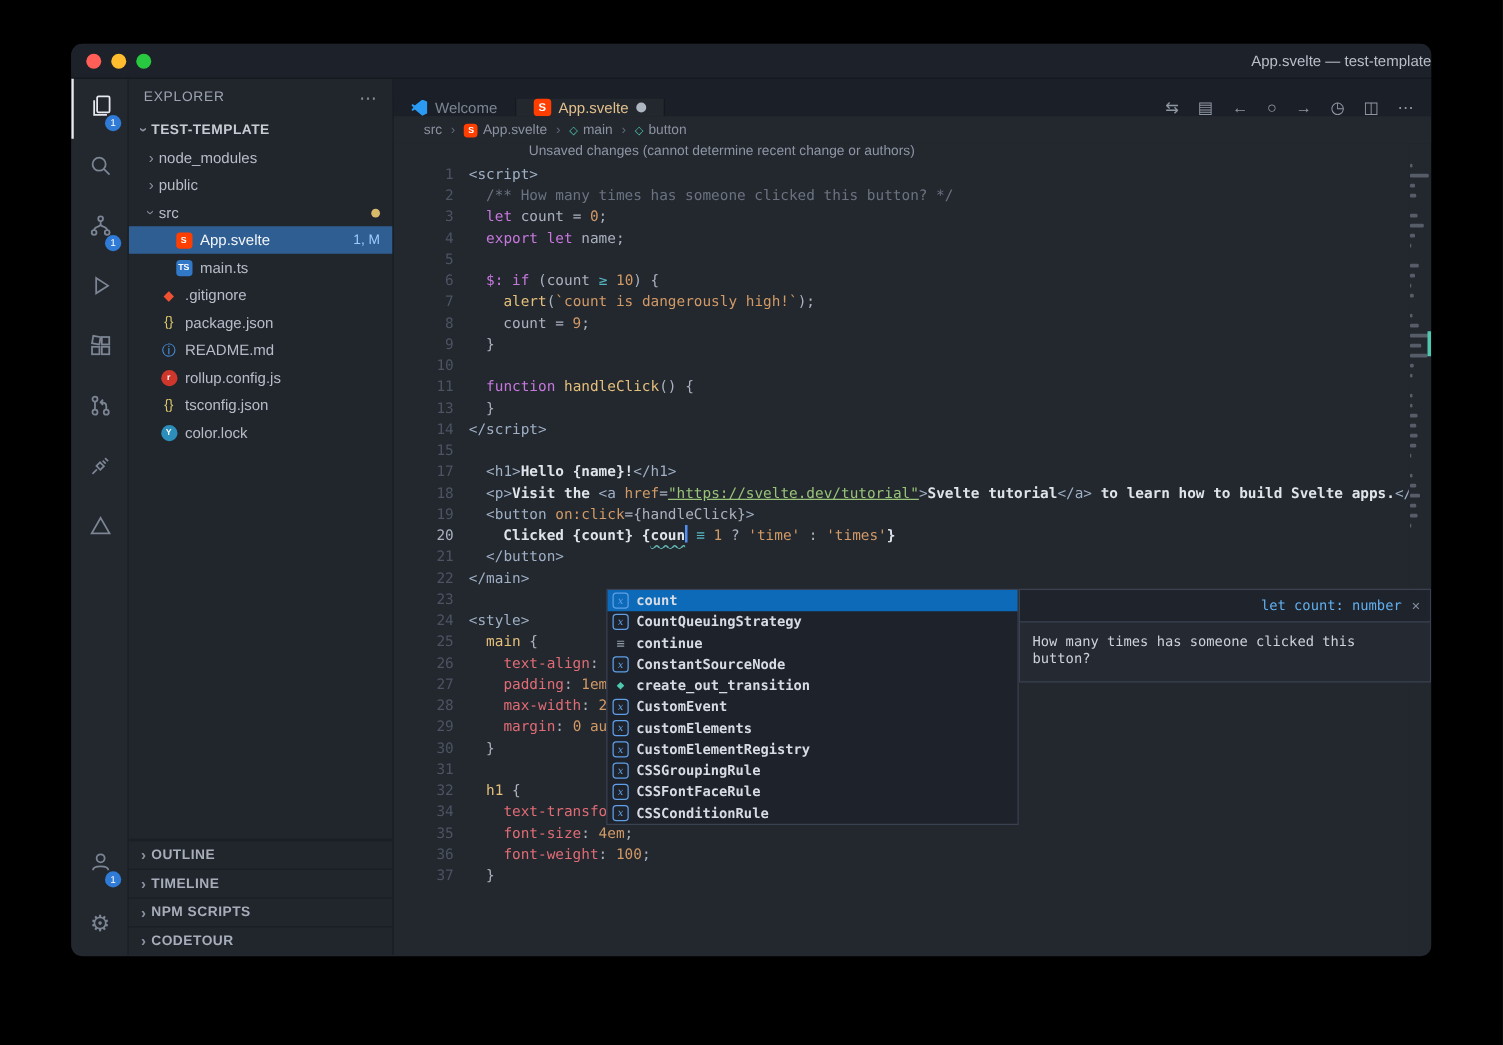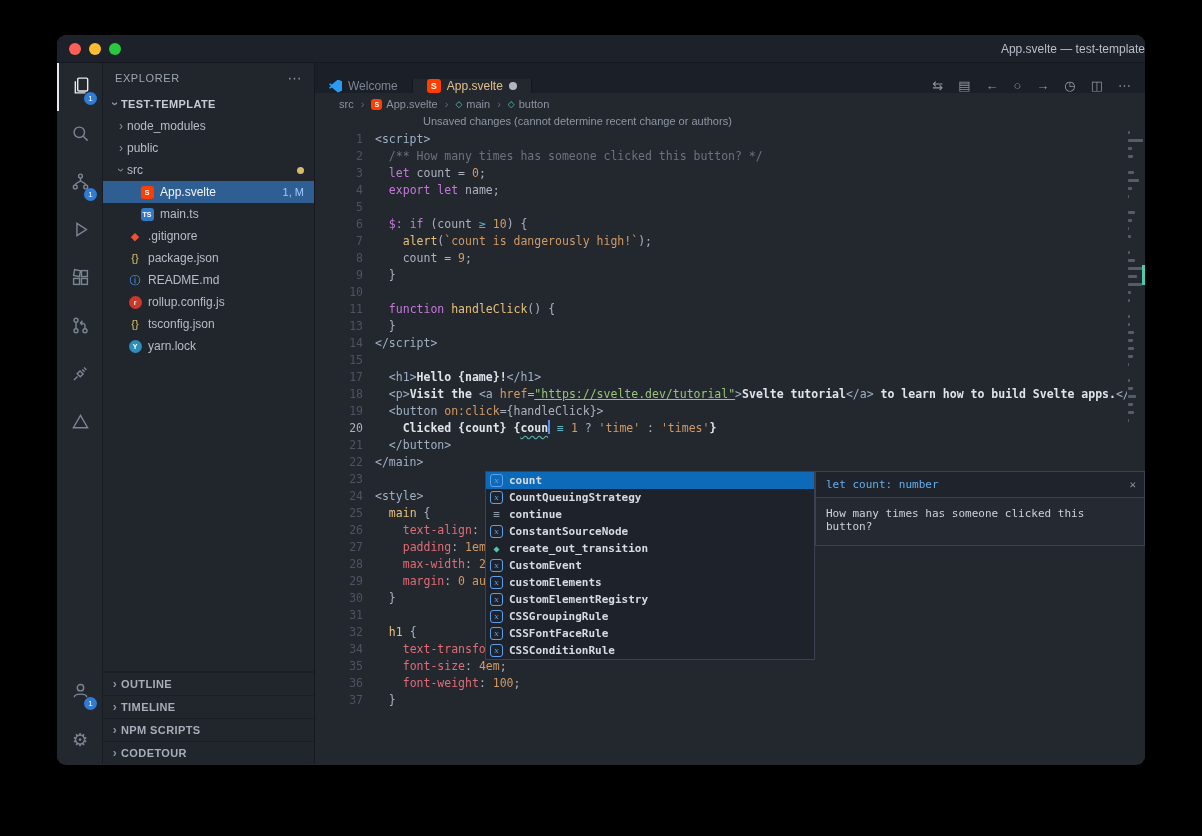--- a/index.html
+++ b/index.html
@@ -94,21 +94,21 @@
   .sg-row { height:17px; display:flex; align-items:center; padding:0 4px; cursor:pointer; }
   .sg-row.selected { background:#0d6ab8; }
   .sg-label { font-family:"DejaVu Sans Mono", monospace; font-size:11px; font-weight:bold; color:#d7dce4; white-space:pre; }
   .ki { width:13px; height:13px; margin-right:6px; flex:none; display:inline-flex; align-items:center; justify-content:center; font-size:9px; }
   .kv { border:1px solid #5f9fe8; color:#5f9fe8; border-radius:3px; font-family:"DejaVu Serif", serif; font-style:italic; font-size:8px; }
   .kk { color:#9199a5; font-size:11px; }
   .km { color:#4ec9b0; font-size:10px; }
 
   .sg-detail { position:absolute; left:500px; top:356px; width:330px; background:#242932; border:1px solid #3a4150; z-index:21; }
   .sgd-head { display:flex; align-items:flex-start; padding:6px 8px 6px 10px; background:#1f242c; }
-  .sgd-sig { font-family:"DejaVu Sans Mono", monospace; font-size:11px; color:#61afef; flex:1; }
+  .sgd-sig { font-family:"DejaVu Sans Mono", monospace; font-size:11px; color:#61afef; flex:1;text-align:right; }
   .sgd-close { color:#8a93a1; font-size:11px; cursor:pointer; padding-left:8px; }
   .sgd-doc { padding:9px 10px 12px 10px; font-size:11px; color:#ccd2da; border-top:1px solid #3a4150; }
 </style>
 </head>
 <body>
 
 <div id="window">
   <div class="titlebar">
     <div class="lights">
       <span class="light l-close"></span>
@@ -246,21 +246,21 @@
             <span>rollup.config.js</span>
           </div>
           <div class="frow" style="padding-left: 24px;">
             <span class="ficon" style="color: rgb(216, 198, 106);">{}</span>
             <span>tsconfig.json</span>
           </div>
           <div class="frow" style="padding-left: 24px;">
             <span class="ficon">
               <span class="badge-ic" style="background:#2c8ebb;border-radius:50%">Y</span>
             </span>
-            <span>yarn.lock</span>
+            <span>color.lock</span>
           </div>
         </div>
       <div class="panels">
           <div class="panel-row">
             <span class="chev">›</span>
             <span>OUTLINE</span>
           </div>
           <div class="panel-row">
             <span class="chev">›</span>
             <span>TIMELINE</span>

